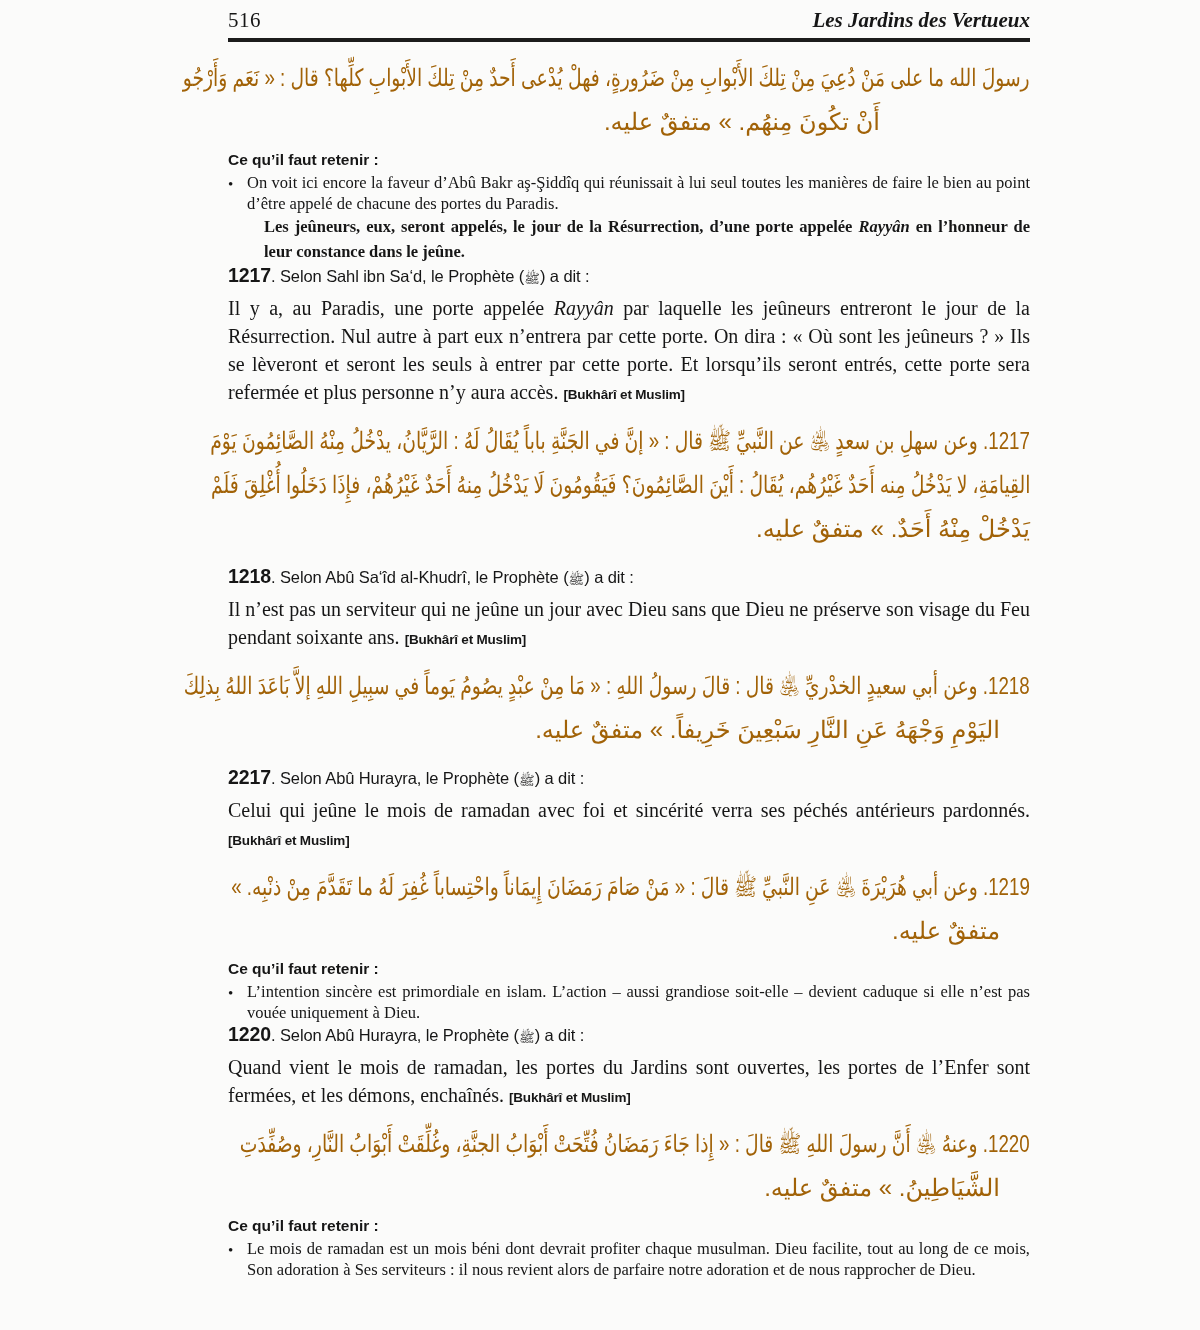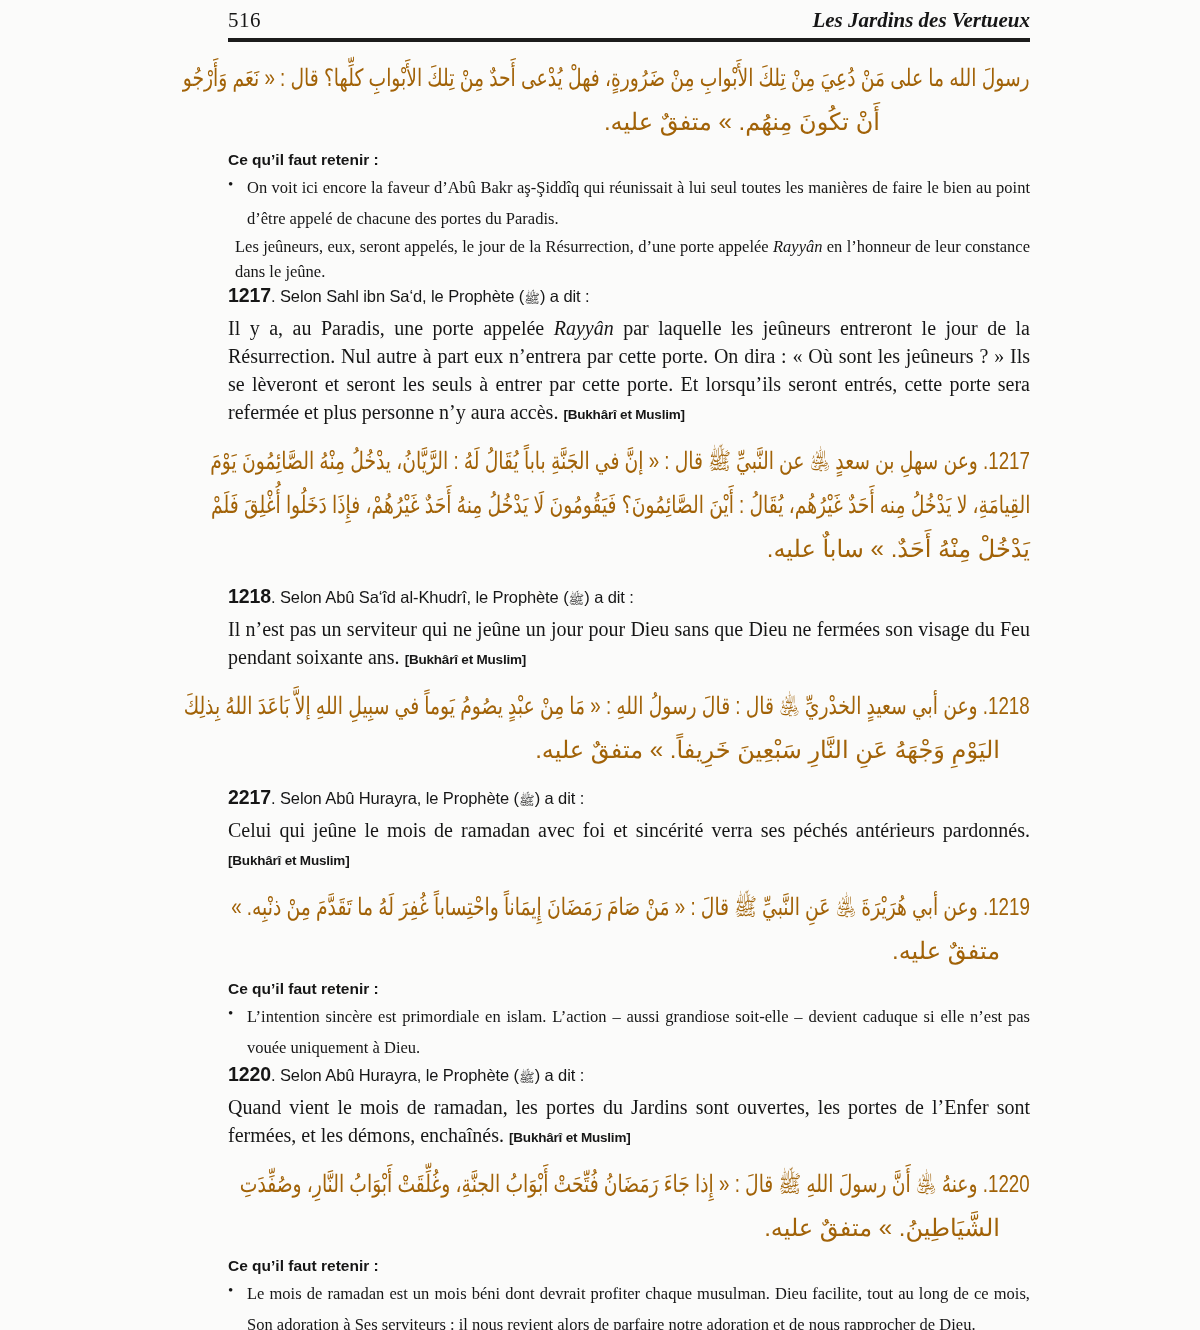--- a/index.html
+++ b/index.html
@@ -21,22 +21,22 @@
   .ar-fit{display:inline-block;white-space:nowrap;transform-origin:100% 50%;}
   .pad-150{padding-right:150px;}
   .pad-30{padding-right:30px;}
   .pad-0{padding-right:0;}
   
   .retenir{margin-top:6px;}
   .retenir .label{font-family:"Liberation Sans",sans-serif;font-weight:bold;
       font-size:15.5px;line-height:19px;}
   .bullet-row{display:flex;margin-top:3px;}
   .bullet-dot{width:19px;font-size:15px;line-height:25px;}
-  .bullet-text{flex:1;font-size:16.5px;line-height:31px;text-align:justify;}
-  .note{margin-left:7px;font-size:16.5px;line-height:25px;text-align:justify;}
+  .bullet-text{flex:1;font-size:16.5px;line-height:21px;text-align:justify;}
+  .note{margin-left:36px;font-size:16.5px;line-height:25px;text-align:justify;font-weight:bold;}
   
   .sec{}
   .sec.tight{margin-top:14px;}
   .sec-head{font-family:"Liberation Sans",sans-serif;font-size:16.5px;
       line-height:22px;letter-spacing:-0.1px;}
   .sec-num{font-weight:bold;font-size:19.5px;}
   .saw{font-size:13px;vertical-align:-1px;font-family:"DejaVu Sans",sans-serif;}
   .body-fr{margin-top:4px;font-size:20px;line-height:28px;text-align:justify;}
   .src{font-family:"Liberation Sans",sans-serif;font-weight:bold;font-size:13.5px;
       letter-spacing:-0.2px;white-space:nowrap;}
@@ -65,27 +65,27 @@
     </div>
     <div class="note"><span>Les jeûneurs, eux, seront appelés, le jour de la Résurrection, d’une porte appelée </span><span class="it">Rayyân</span><span> en l’honneur de leur constance dans le jeûne.</span></div>
   </div>
 
   <div class="sec">
     <div class="sec-head"><span class="sec-num">1217</span><span>. Selon Sahl ibn Sa‘d, le Prophète (</span><span class="saw">ﷺ</span><span>) a dit :</span></div>
     <div class="body-fr"><span>Il y a, au Paradis, une porte appelée </span><span class="it">Rayyân</span><span> par laquelle les jeûneurs entreront le jour de la Résurrection. Nul autre à part eux n’entrera par cette porte. On dira : « Où sont les jeûneurs ? » Ils se lèveront et seront les seuls à entrer par cette porte. Et lorsqu’ils seront entrés, cette porte sera refermée et plus personne n’y aura accès. </span><span class="src">[Bukhârî et Muslim]</span></div>
     <div class="ar" dir="rtl">
       <div class="ar-line"><span class="ar-fit" style="transform: scaleX(0.78);">1217. وعن سهلِ بن سعدٍ ﵁ عن النَّبيِّ ﷺ قال : « إنَّ في الجَنَّةِ باباً يُقَالُ لَهُ : الرَّيَّانُ، يدْخُلُ مِنْهُ الصَّائِمُونَ يَوْمَ</span></div>
       <div class="ar-line"><span class="ar-fit" style="transform: scaleX(0.78);">القِيامَةِ، لا يَدْخُلُ مِنه أَحَدٌ غَيْرُهُم، يُقَالُ : أَيْنَ الصَّائِمُونَ؟ فَيَقُومُونَ لَا يَدْخُلُ مِنهُ أَحَدٌ غَيْرُهُمْ، فإِذَا دَخَلُوا أُغْلِقَ فَلَمْ</span></div>
-      <div class="ar-line pad-0"><span>يَدْخُلْ مِنْهُ أَحَدٌ. » ساباٌ عليه.</span></div>
+      <div class="ar-line pad-0"><span>يَدْخُلْ مِنْهُ أَحَدٌ. » متفقٌ عليه.</span></div>
     </div>
   </div>
 
   <div class="sec tight">
     <div class="sec-head"><span class="sec-num">1218</span><span>. Selon Abû Sa‘îd al-Khudrî, le Prophète (</span><span class="saw">ﷺ</span><span>) a dit :</span></div>
-    <div class="body-fr"><span>Il n’est pas un serviteur qui ne jeûne un jour pour Dieu sans que Dieu ne fermées son visage du Feu pendant soixante ans. </span><span class="src">[Bukhârî et Muslim]</span></div>
+    <div class="body-fr"><span>Il n’est pas un serviteur qui ne jeûne un jour avec Dieu sans que Dieu ne préserve son visage du Feu pendant soixante ans. </span><span class="src">[Bukhârî et Muslim]</span></div>
     <div class="ar" dir="rtl">
       <div class="ar-line"><span class="ar-fit" style="transform: scaleX(0.78);">1218. وعن أبي سعيدٍ الخدْريِّ ﵁ قال : قالَ رسولُ اللهِ : « مَا مِنْ عبْدٍ يصُومُ يَوماً في سبِيلِ اللهِ إلاَّ بَاعَدَ اللهُ بِذلِكَ</span></div>
       <div class="ar-line pad-30"><span>اليَوْمِ وَجْهَهُ عَنِ النَّارِ سَبْعِينَ خَرِيفاً. » متفقٌ عليه.</span></div>
     </div>
   </div>
 
   <div class="sec tight">
     <div class="sec-head"><span class="sec-num">2217</span><span>. Selon Abû Hurayra, le Prophète (</span><span class="saw">ﷺ</span><span>) a dit :</span></div>
     <div class="body-fr"><span>Celui qui jeûne le mois de ramadan avec foi et sincérité verra ses péchés antérieurs pardonnés. </span><span class="src">[Bukhârî et Muslim]</span></div>
     <div class="ar" dir="rtl">

